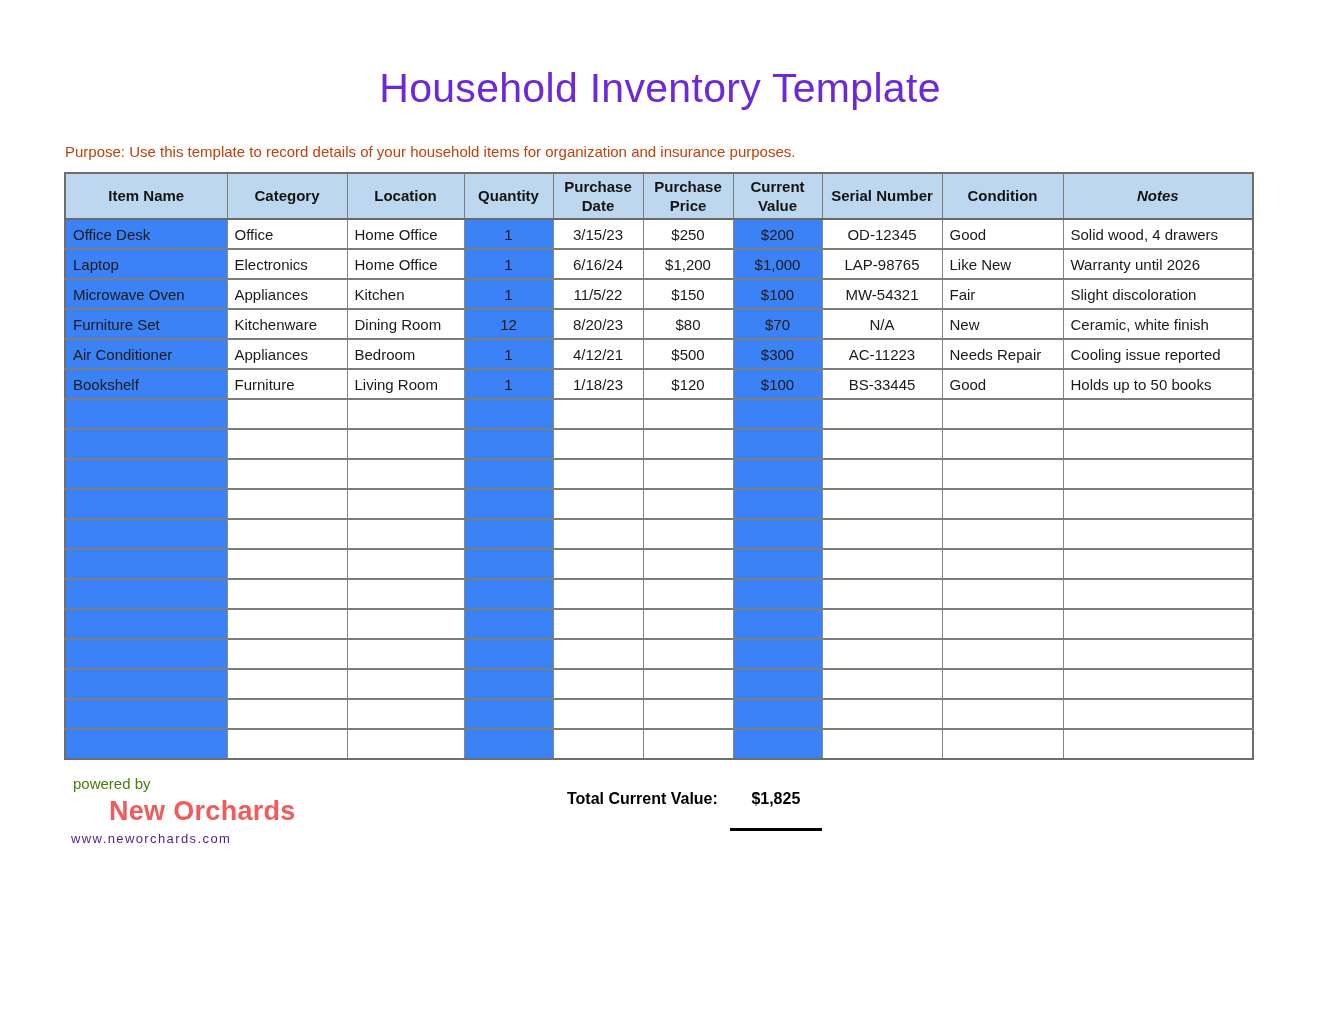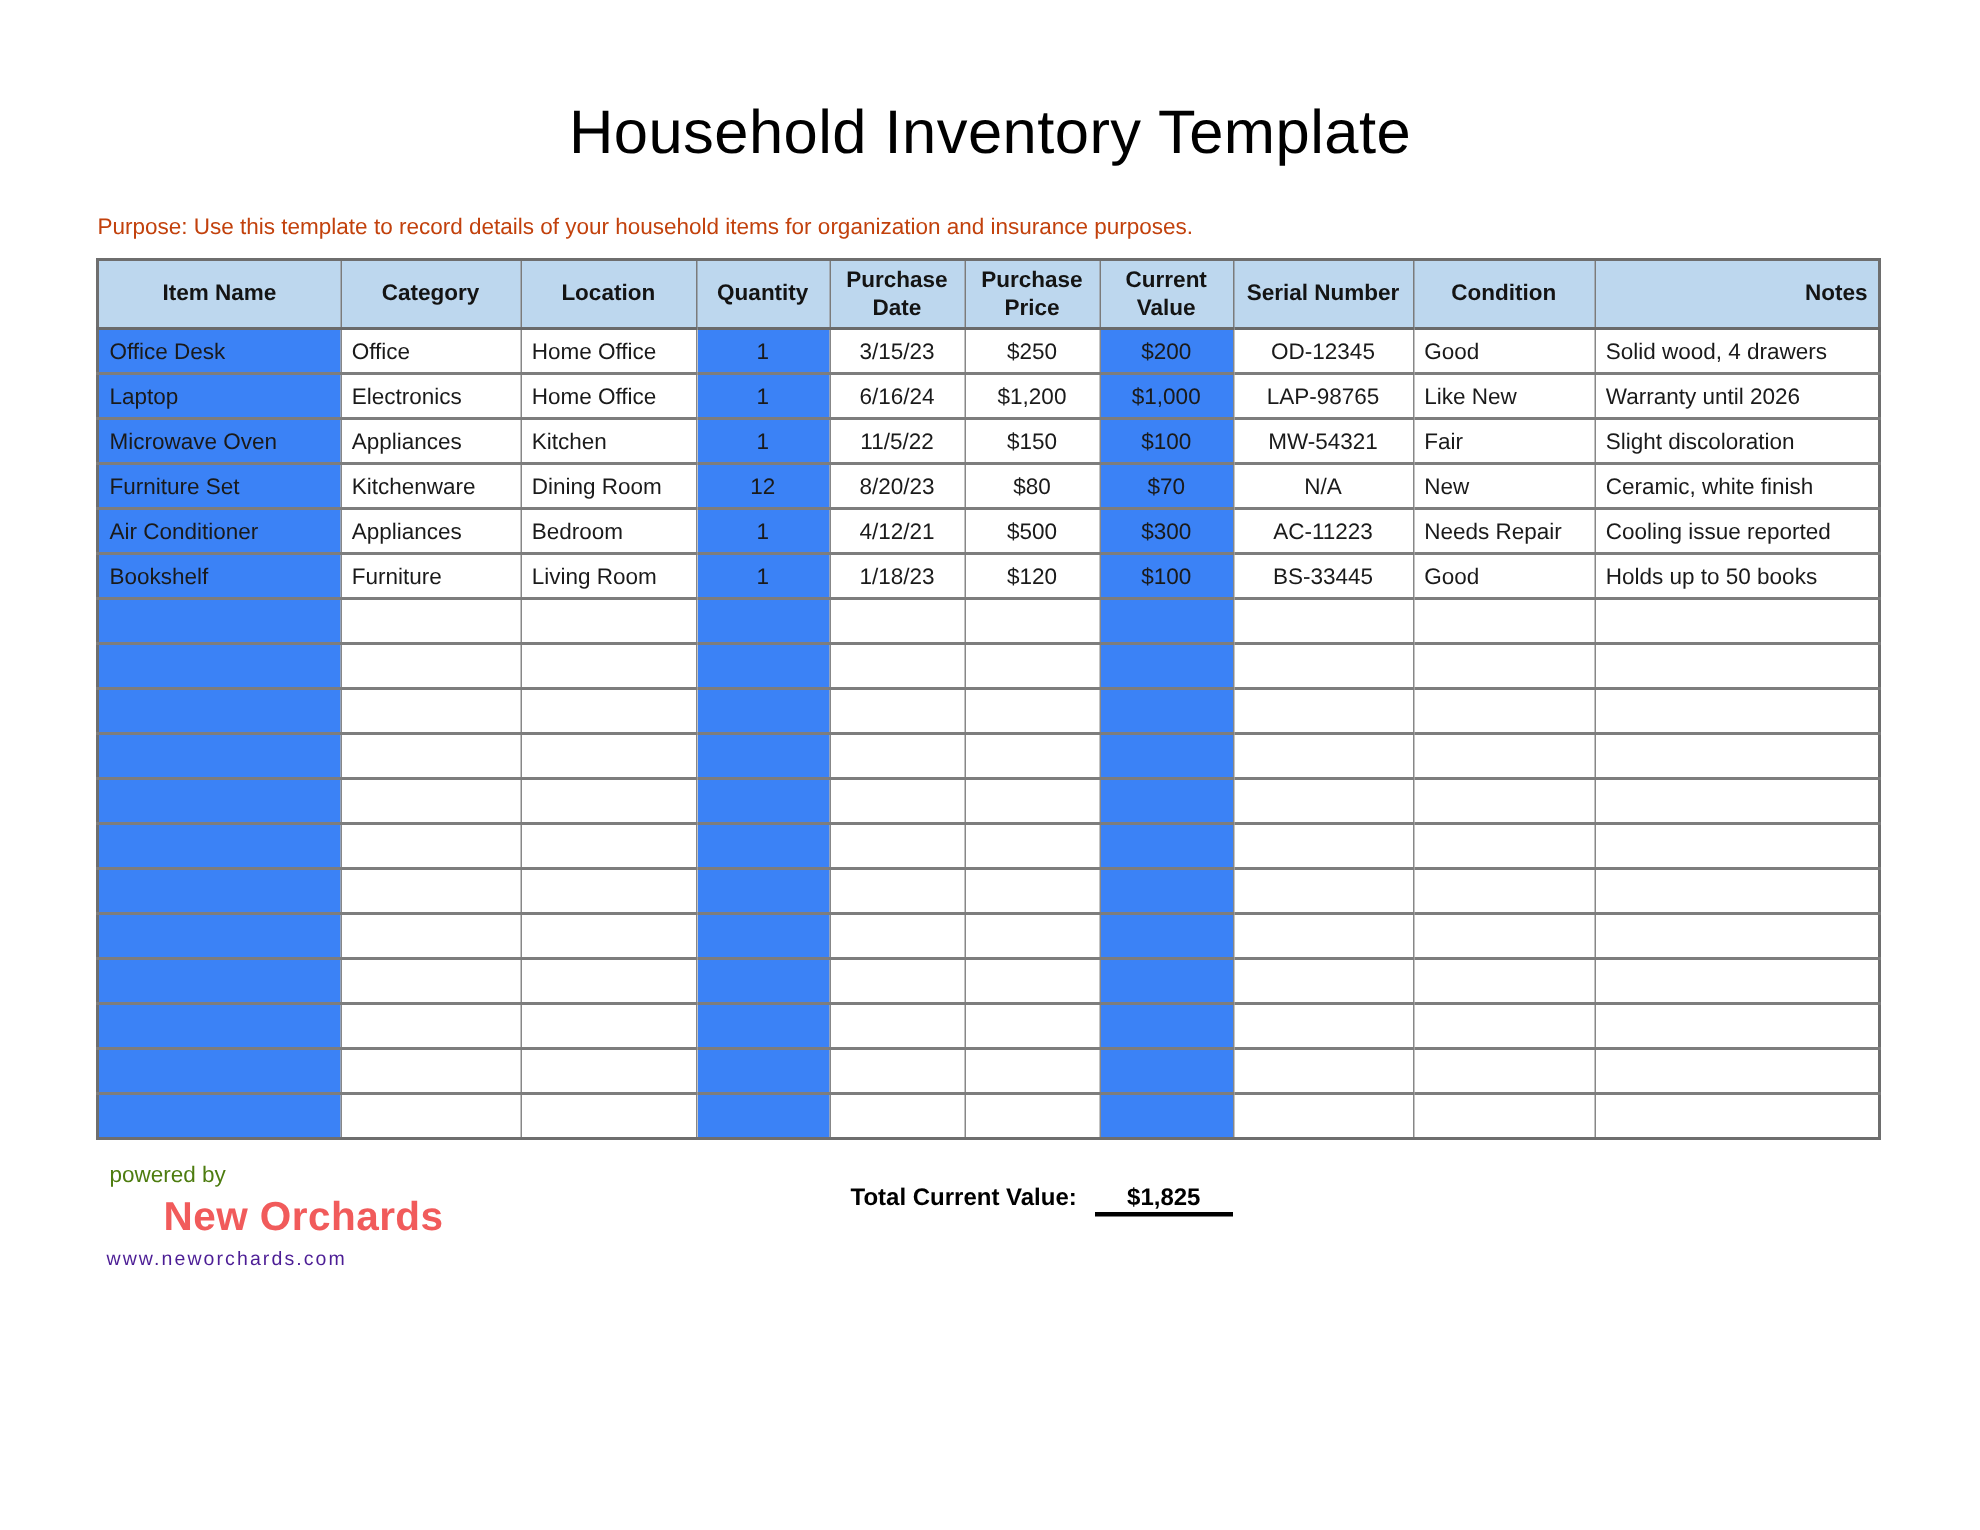--- a/index.html
+++ b/index.html
@@ -10,21 +10,21 @@
     font-family: "Liberation Sans", sans-serif;
     color: #1a1a1a;
     overflow: hidden;
   }
   .page-title {
     margin: 0;
     padding-top: 64px;
     font-size: 41px;
     font-weight: 400;
     text-align: center;
-    color: #000000;
+    color: #6d28d9;
     letter-spacing: 0.3px;
     line-height: 1.2;
   }
   .purpose-line {
     margin: 30px 0 0 65px;
     font-size: 15px;
     color: #c2410c;
   }
   table.inventory {
     margin: 12px 0 0 64px;
@@ -48,21 +48,21 @@
     border: 1px solid #7b7b7b;
     border-bottom: 2px solid #6a6a6a;
     height: 46px;
     font-size: 15px;
     font-weight: 700;
     color: #141414;
     padding: 2px 7px;
     line-height: 1.3;
     text-align: center;
   }
-  th.al { text-align: right; }
+  th.al { text-align: center; font-style: italic; }
   td {
     border-left: 1px solid #878787;
     border-right: 1px solid #878787;
     border-top: 2px solid #7d7d7d;
     height: 30px;
     font-size: 15px;
     padding: 0 7px;
     white-space: nowrap;
     overflow: hidden;
   }
@@ -100,21 +100,21 @@
     left: 567px; top: 30px;
     font-size: 16px;
     font-weight: 700;
     color: #000000;
   }
   .total-value {
     display: inline-block;
     min-width: 92px;
     text-align: center;
     border-bottom: 3px solid #000000;
-    padding-bottom: 0;
+    padding-bottom: 20px;
     margin-left: 12px;
   }
 </style>
 </head>
 <body>
 
 <h1 class="page-title">Household Inventory Template</h1>
 
 <div class="purpose-line">Purpose: Use this template to record details of your household items for organization and insurance purposes.</div>
 

